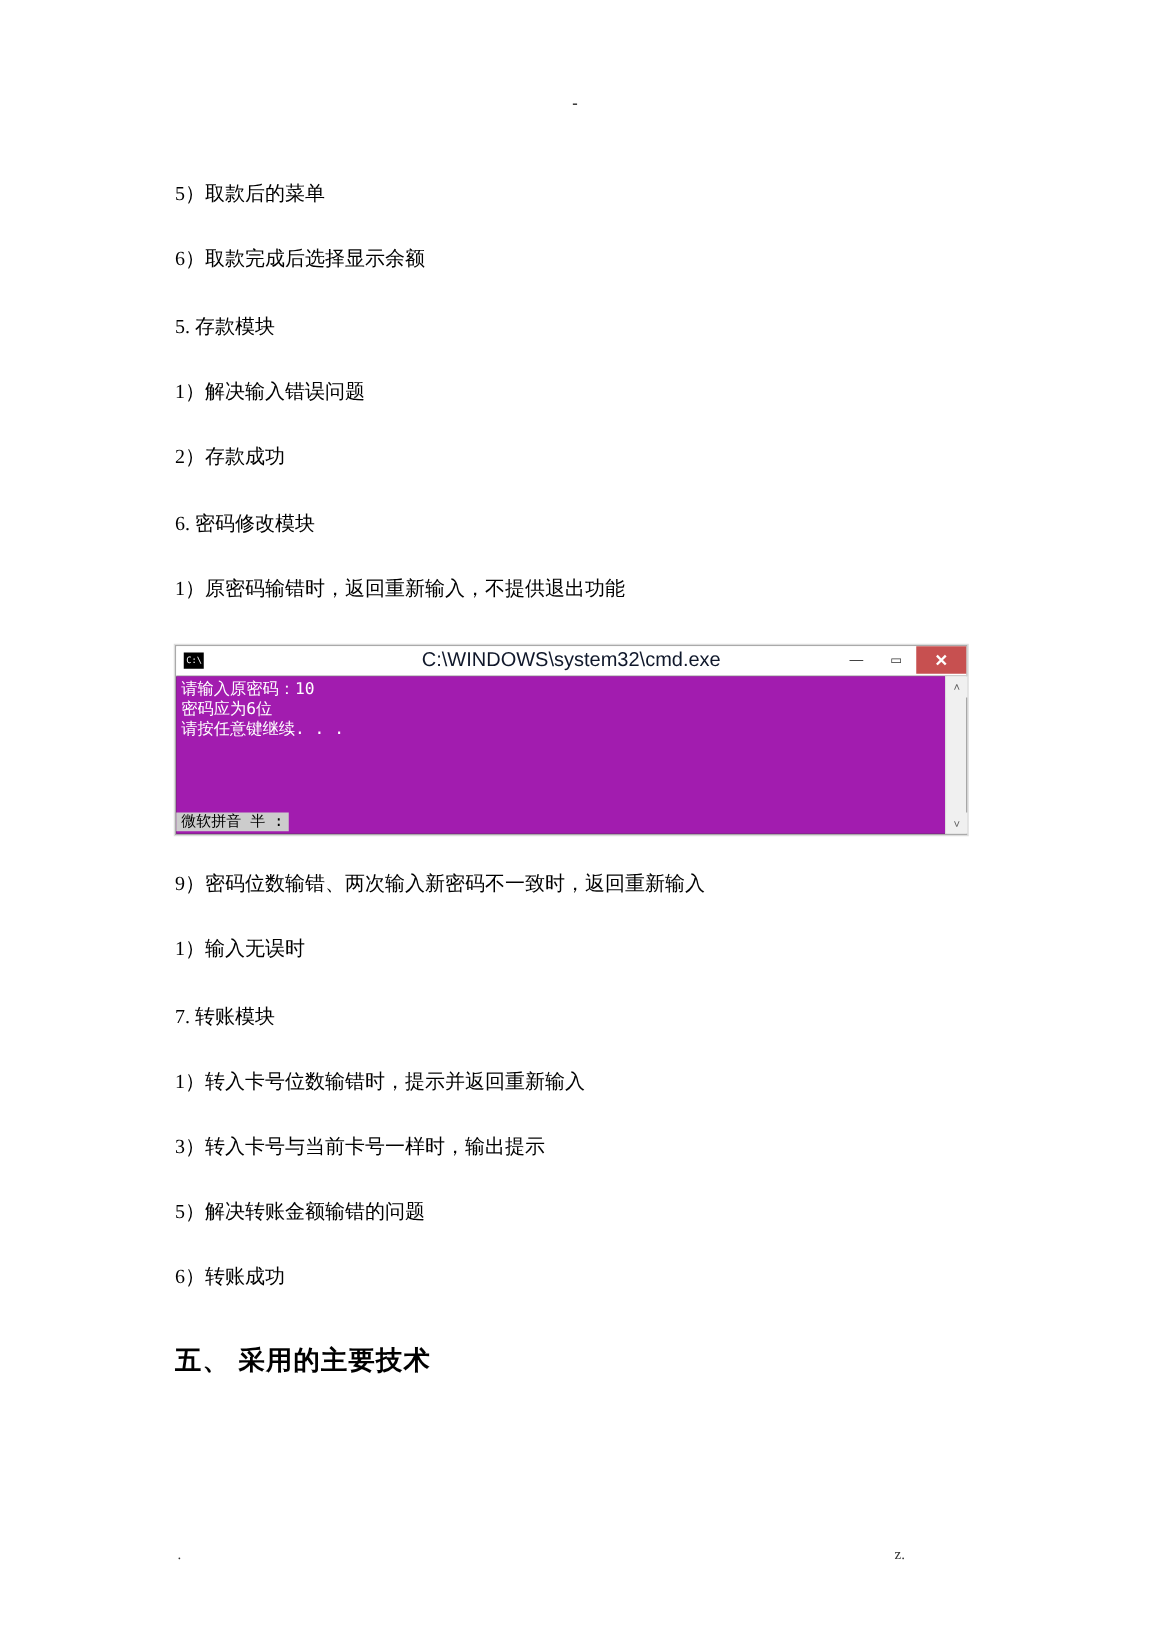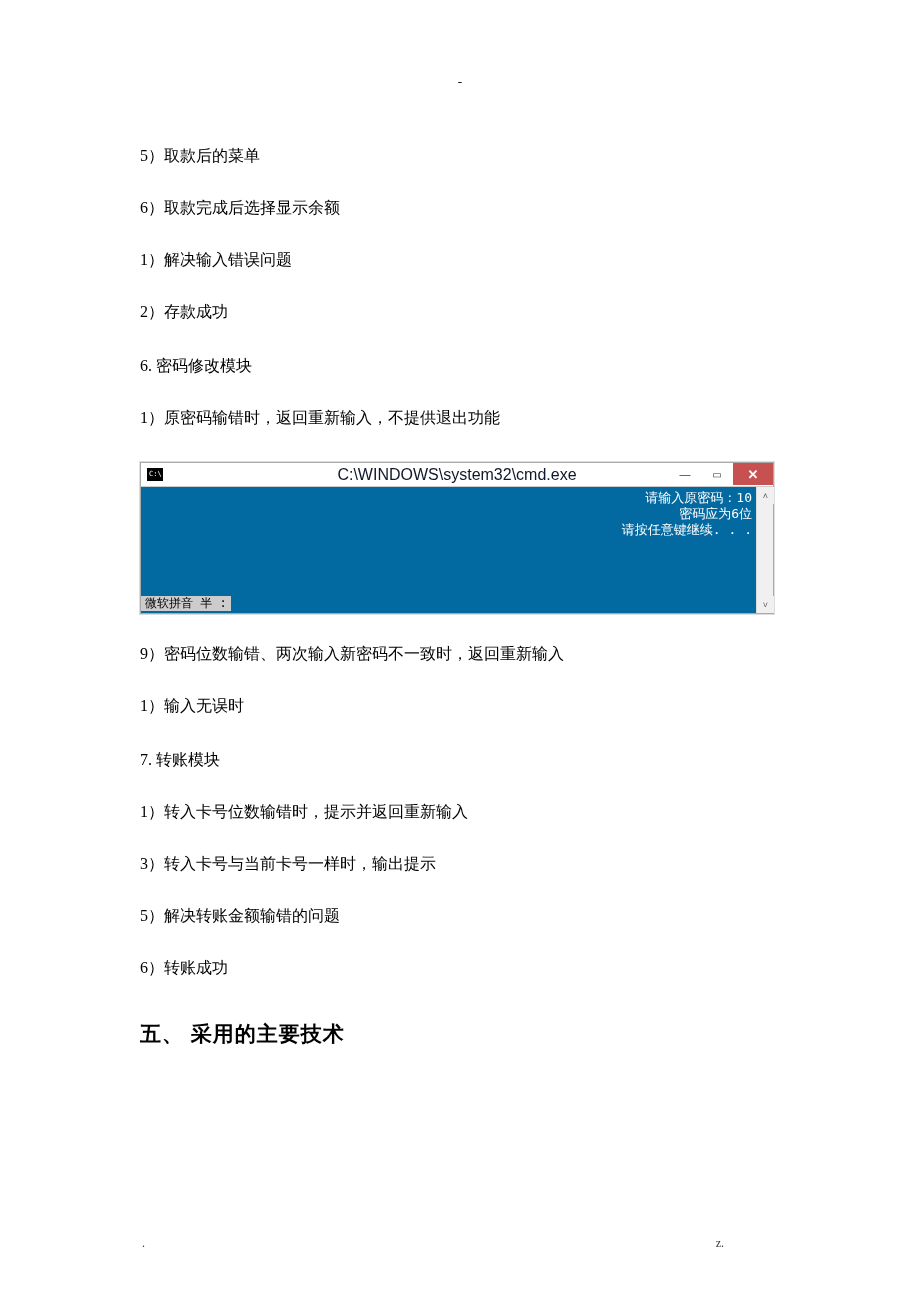--- a/index.html
+++ b/index.html
@@ -119,28 +119,27 @@
       font-weight: bold;
       width: 40px;
     }
     .console-body {
       display: flex;
       background: #000;
       height: 126px;
     }
     .console-content {
       flex: 1;
-      background: #0369a1;
+      background: #a21caf;
       color: #fff;
       font-family: "NSimSun", "新宋体", monospace;
       font-size: 13px;
       line-height: 16px;
       padding: 3px 4px;
       position: relative;
-      text-align: right;
     }
     .ime-bar {
       position: absolute;
       bottom: 2px;
       left: 0;
       background: #ccc;
       color: #000;
       font-size: 12px;
       padding: 0 4px;
       line-height: 15px;
@@ -169,20 +168,21 @@
 </head>
 <body>
 
 <div class="top-dash">-</div>
 
 <div class="page">
 
   <div class="line line-first">5）取款后的菜单</div>
   <div class="line">6）取款完成后选择显示余额</div>
 
+  <div class="section-head">5.   存款模块</div>
   <div class="line">1）解决输入错误问题</div>
   <div class="line">2）存款成功</div>
 
   <div class="section-head">6.   密码修改模块</div>
   <div class="line">1）原密码输错时，返回重新输入，不提供退出功能</div>
 
   <div class="console-window">
     <div class="titlebar">
       <div class="titlebar-icon">C:\</div>
       <div class="titlebar-title">C:\WINDOWS\system32\cmd.exe</div>

